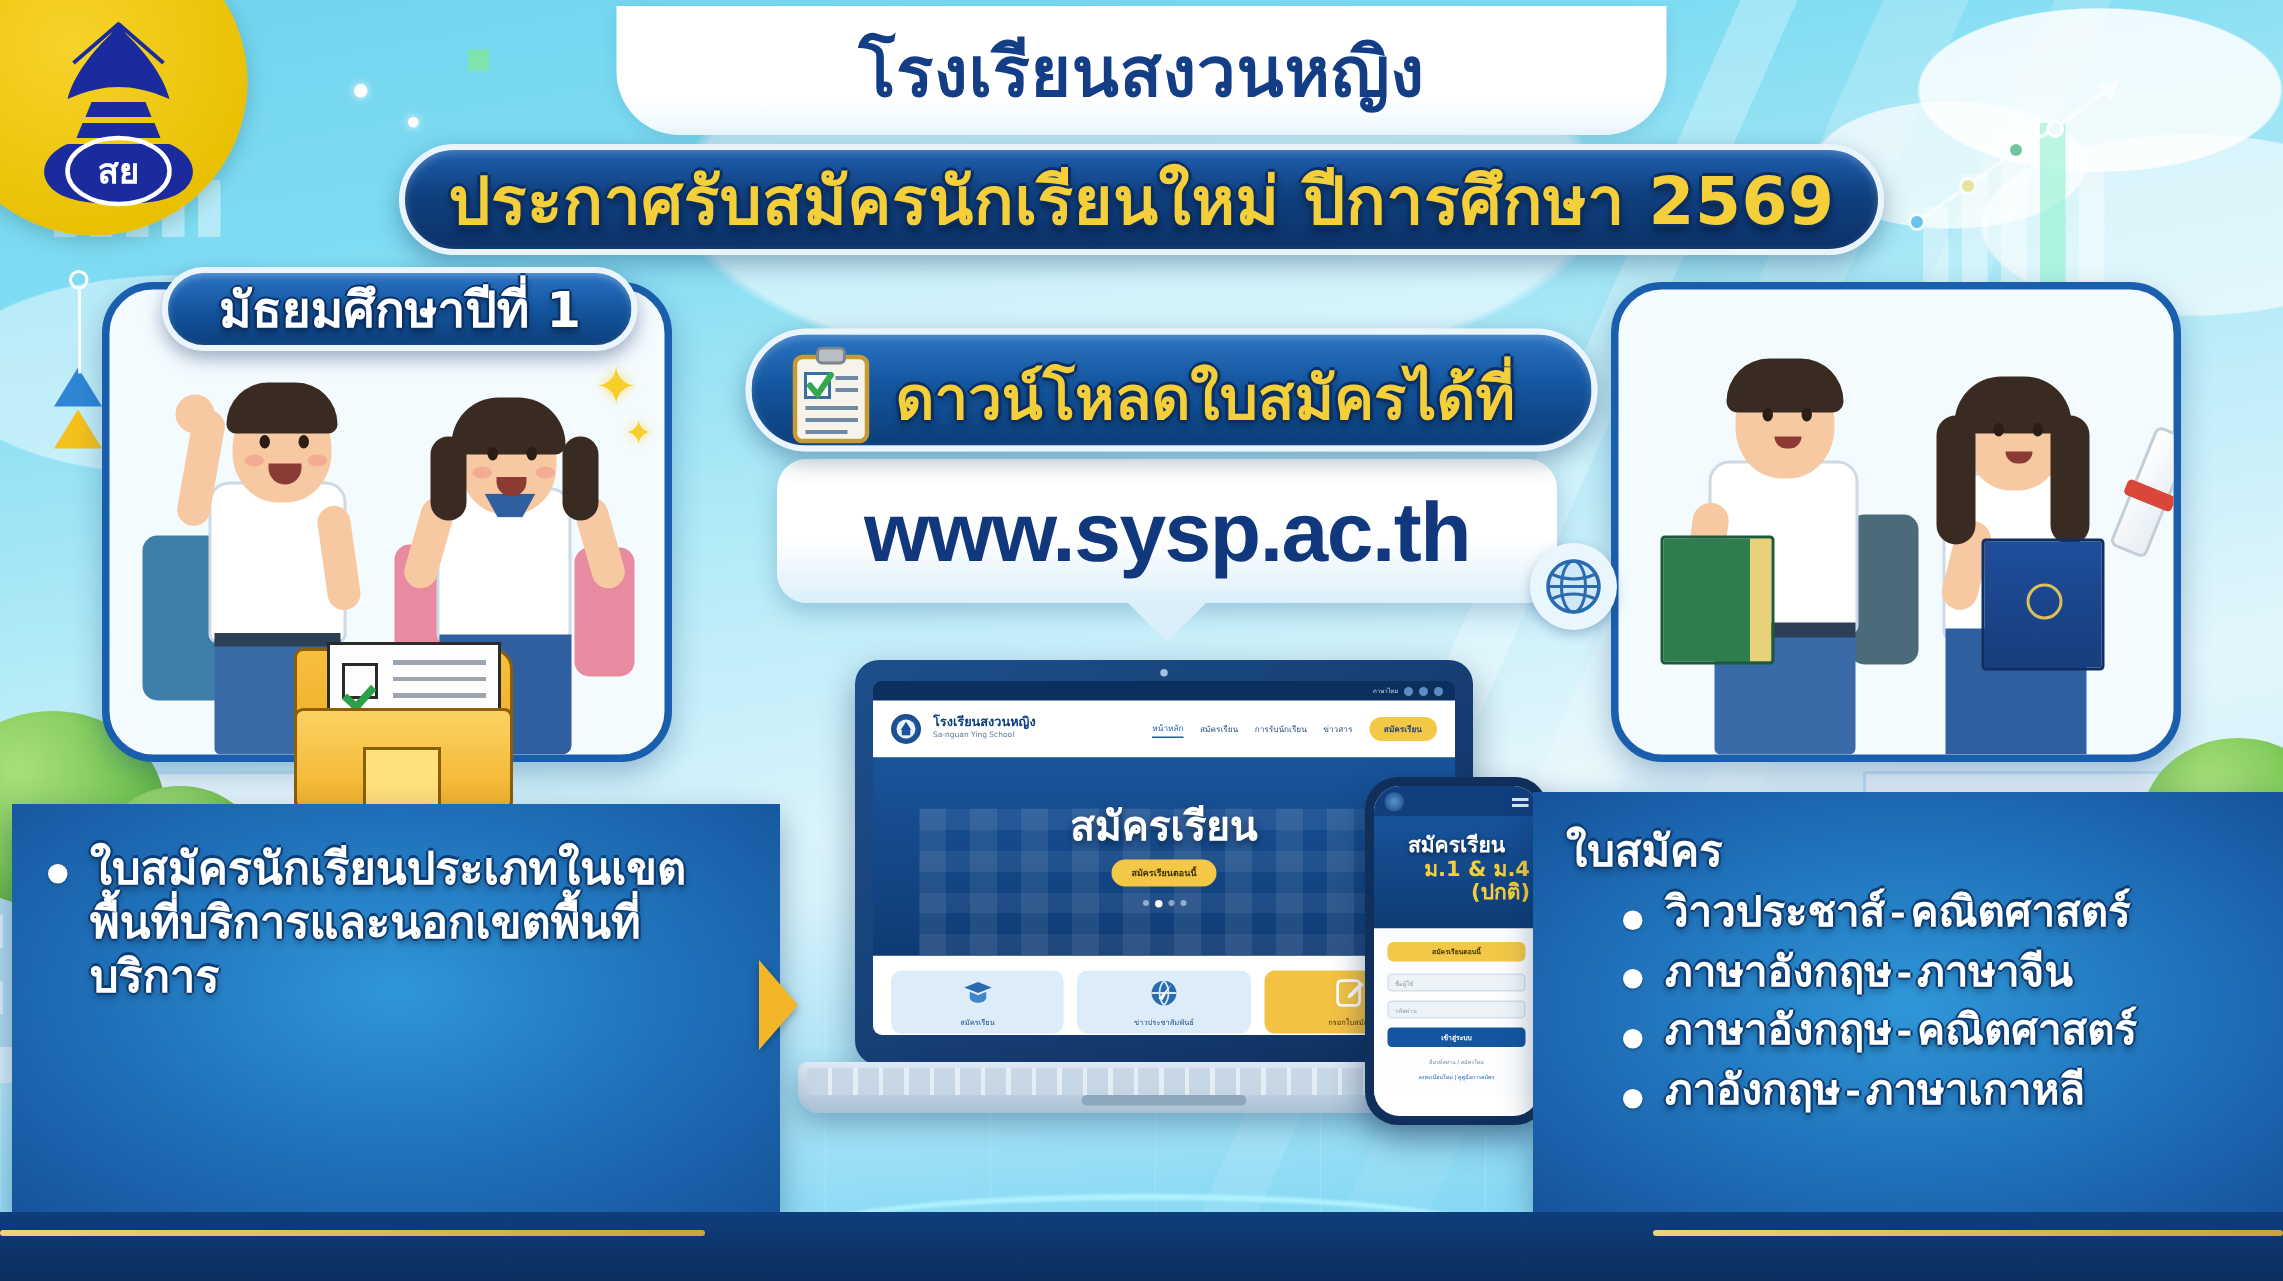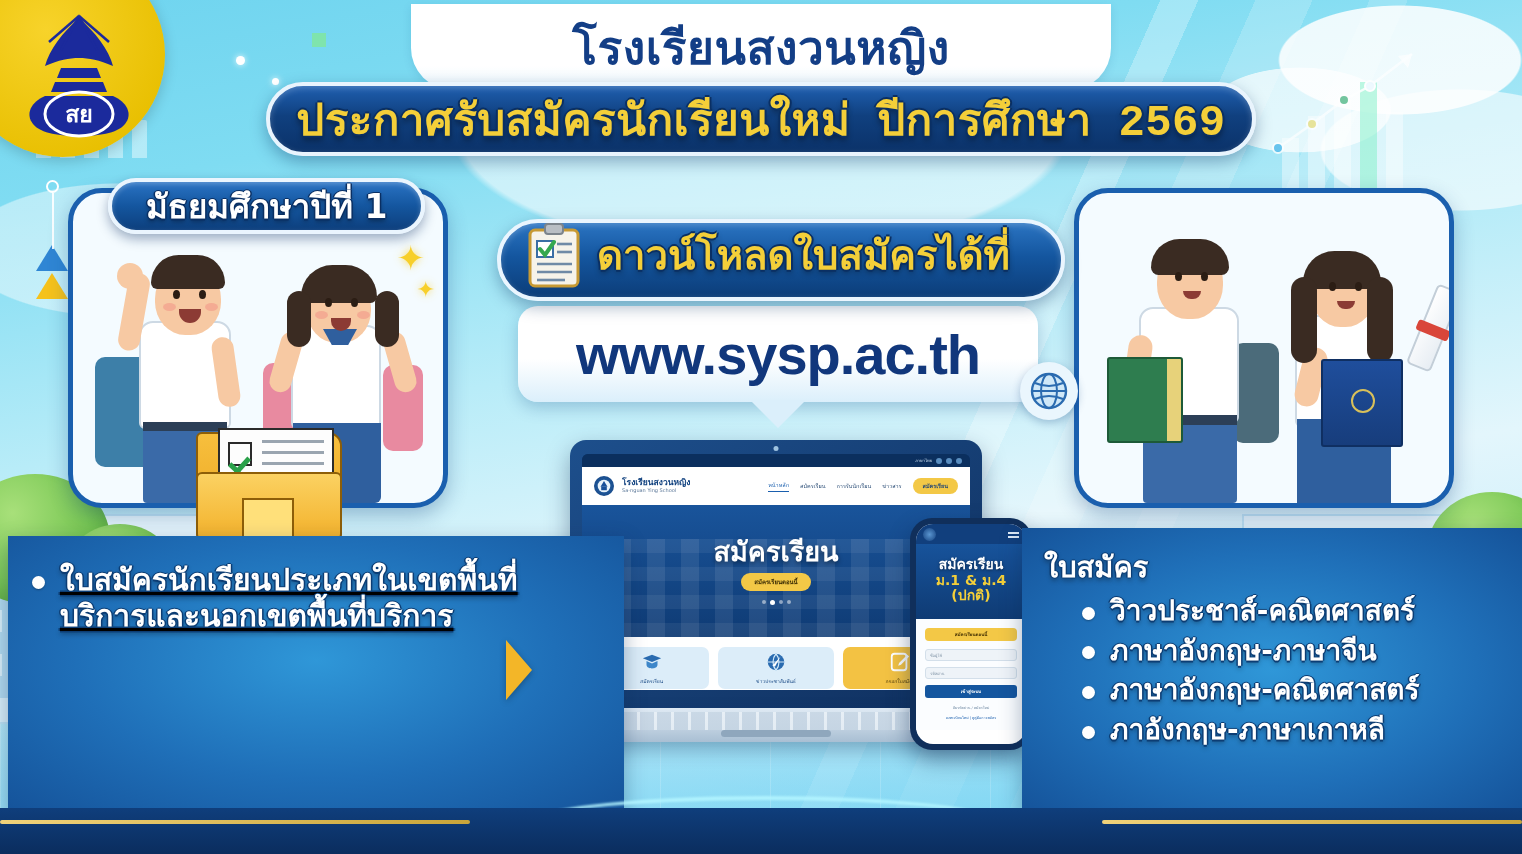--- a/index.html
+++ b/index.html
@@ -87,27 +87,27 @@
     background:linear-gradient(to bottom,#ffffff 0 72%, #eaf7fe 100%);
     border-radius:0 0 42px 42px; display:flex; align-items:center; justify-content:center;
     box-shadow:0 3px 10px rgba(20,70,130,.12);
   }
   #school-name {
     font-family:"DejaVu Sans", sans-serif; font-weight:bold;
     font-size:46px; color:#133e86; letter-spacing:.5px;
     text-shadow:0 2px 0 rgba(255,255,255,.8);
   }
   #announce-banner {
-    position:absolute; left:50%; transform:translateX(-50%); top:82px;
+    position:absolute; left:50%; transform:translateX(-50%); top:96px;
     width:990px; height:74px; z-index:8;
     border-radius:40px;
     background:linear-gradient(to bottom,#1f5fb0 0%,#10407f 45%,#0b3269 100%);
     border:4px solid #e9f4fd;
     box-shadow:0 6px 16px rgba(10,45,95,.35), inset 0 2px 6px rgba(255,255,255,.22);
-    display:flex; align-items:center; justify-content:center;font-family:Liberation Mono, monospace;
+    display:flex; align-items:center; justify-content:center;
   }
   #announce-text {
     font-weight:bold; font-size:44px; color:#f4cf39; letter-spacing:.4px; white-space:nowrap;
     text-shadow:-2px 0 0 #0a2f63, 2px 0 0 #0a2f63, 0 -2px 0 #0a2f63, 0 2px 0 #0a2f63, 0 4px 6px rgba(0,0,0,.45);
   }
 
   
   .grade-card {
     position:absolute; top:188px; width:380px; height:320px; z-index:5;
     border-radius:34px; background:#f4fbff;
@@ -174,21 +174,21 @@
   #folder .tab { position:absolute; left:46px; bottom:0; width:52px; height:42px;
     background:#ffe07a; border:2.5px solid #8d5e08; border-bottom:none; z-index:4; }
 
   
   #download-pill {
     position:absolute; left:497px; top:219px; width:568px; height:82px; z-index:9;
     border-radius:42px;
     background:linear-gradient(to bottom,#2b74c2 0%,#14569f 45%,#0c3d79 100%);
     border:4px solid #eaf5fe;
     box-shadow:0 6px 16px rgba(10,45,95,.35), inset 0 2px 6px rgba(255,255,255,.22);
-    display:flex; align-items:flex-start; gap:16px; padding-left:26px;
+    display:flex; align-items:flex-end; gap:16px; padding-left:26px;
   }
   #download-text {
     font-weight:bold; font-size:40px; color:#f4cf39; white-space:nowrap;
     text-shadow:-2px 0 0 #0a2f63,2px 0 0 #0a2f63,0 -2px 0 #0a2f63,0 2px 0 #0a2f63,0 3px 6px rgba(0,0,0,.45);
   }
   #clipboard-icon { width:54px; height:66px; flex:0 0 auto; }
 
   #url-bubble {
     position:absolute; left:518px; top:306px; width:520px; height:96px; z-index:8;
     border-radius:20px;
@@ -278,44 +278,44 @@
   #phone .ptop { height:20px; background:#113f7d; display:flex; align-items:center;
      justify-content:space-between; padding:0 7px; }
   #phone .ptop .lg { width:13px;height:13px;border-radius:50%;
      background:radial-gradient(circle,#5a95d0,#123f7d); }
   #phone .ptop .burger { width:11px; height:8px;
      background:repeating-linear-gradient(0deg,#dce9f6 0 2px,transparent 2px 4px); }
   #phone .phero { background:linear-gradient(to bottom,#17539b,#0f3b74);
      padding:13px 6px 15px; text-align:center; }
   #phone .phero .l1 { font-size:14px; font-weight:bold; color:#fff; line-height:1.12;
      text-shadow:0 1px 3px rgba(0,0,0,.5); }
-  #phone .phero .l2 { font-size:14px; font-weight:bold; color:#f4cf39; line-height:1.12; }
+  #phone .phero .l2 { font-size:14px; font-weight:bold; color:#f4cf39; line-height:1.12;text-align:right; }
   #phone .pform { padding:9px 9px; background:#fbfdff; }
   #phone .pbtn-y { background:#f3c846; border-radius:4px; height:13px; margin-bottom:8px;
      display:flex;align-items:center;justify-content:center;font-size:4.5px;color:#4a3605;font-weight:bold;}
   #phone .pin { background:#eef3f8; border:1px solid #d3dfea; border-radius:3px; height:12px;
      margin-bottom:6px; display:flex; align-items:center; padding-left:4px; font-size:4px; color:#8497a9; }
   #phone .pbtn-b { background:#14569f; border-radius:3px; height:13px; margin-top:2px;
      display:flex;align-items:center;justify-content:center;font-size:4.5px;color:#fff;font-weight:bold;}
   #phone .plink { text-align:center; font-size:3.6px; color:#6d87a0; margin-top:7px; }
   #phone .plink2 { text-align:center; font-size:3.6px; color:#1a5fae; margin-top:4px; }
 
   
   #panel-left {
-    position:absolute; left:8px; top:536px; width:616px; height:276px; z-index:10;
+    position:absolute; left:8px; top:536px; width:512px; height:276px; z-index:10;
     background:radial-gradient(ellipse at 50% 45%, #2f97d8 0%, #1f6fb8 55%, #15539a 100%);
     box-shadow:0 8px 20px rgba(8,40,80,.35);
     padding:26px 22px 0 14px;
-    text-decoration:underline;
   }
   #panel-right {
     position:absolute; right:0; top:528px; width:500px; height:284px; z-index:10;
     background:radial-gradient(ellipse at 50% 50%, #2f97d8 0%, #1f6fb8 58%, #15539a 100%);
     box-shadow:0 8px 20px rgba(8,40,80,.35);
     padding:16px 16px 0 22px;
+    font-family:Liberation Mono, monospace;
   }
   .panel-title {
     font-weight:bold; font-size:29px; color:#fff; margin-bottom:4px;
     text-shadow:-1.4px 0 0 #0c3d74,1.4px 0 0 #0c3d74,0 -1.4px 0 #0c3d74,0 1.4px 0 #0c3d74, 0 3px 5px rgba(0,0,0,.35);
   }
   ul.info-list { list-style:none; }
   ul.info-list li {
     position:relative; padding-left:38px; margin-bottom:6px;
     font-weight:bold; color:#ffffff; line-height:1.2;
     text-shadow:-1.5px 0 0 #0c3d74,1.5px 0 0 #0c3d74,0 -1.5px 0 #0c3d74,0 1.5px 0 #0c3d74, 0 3px 5px rgba(0,0,0,.38);

